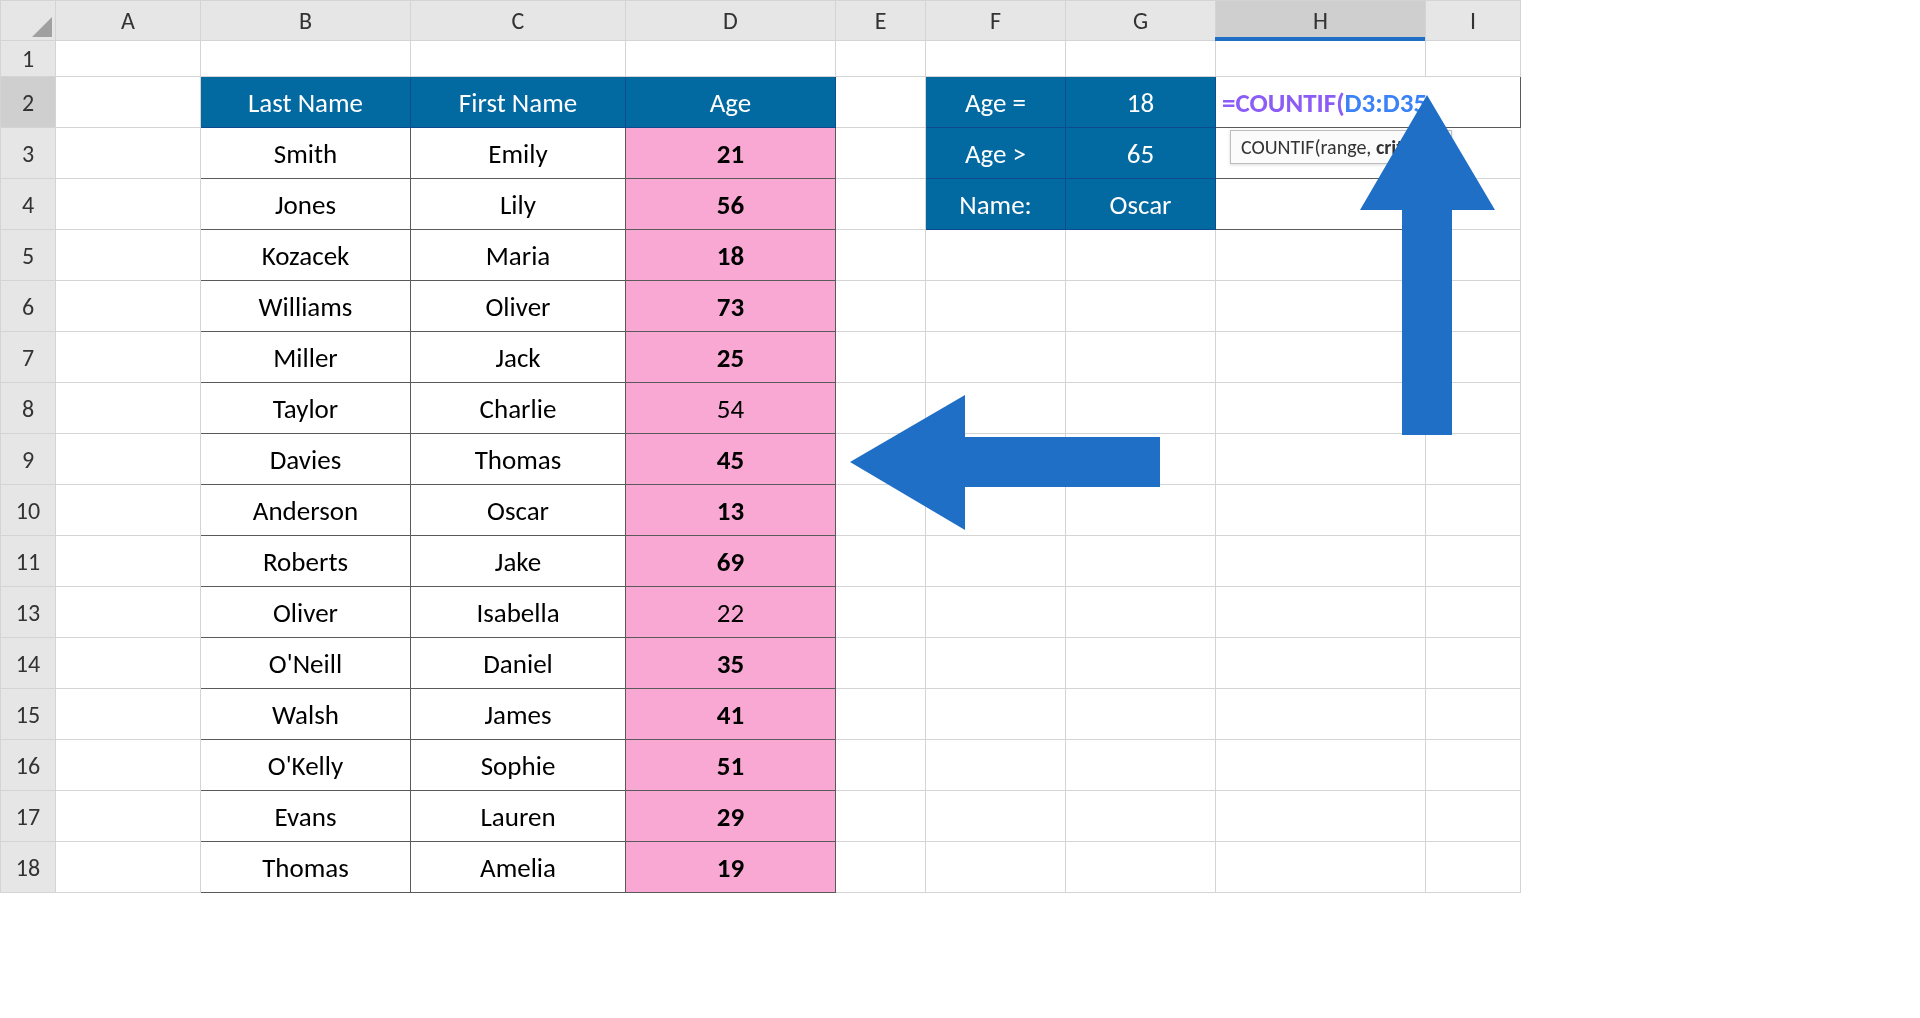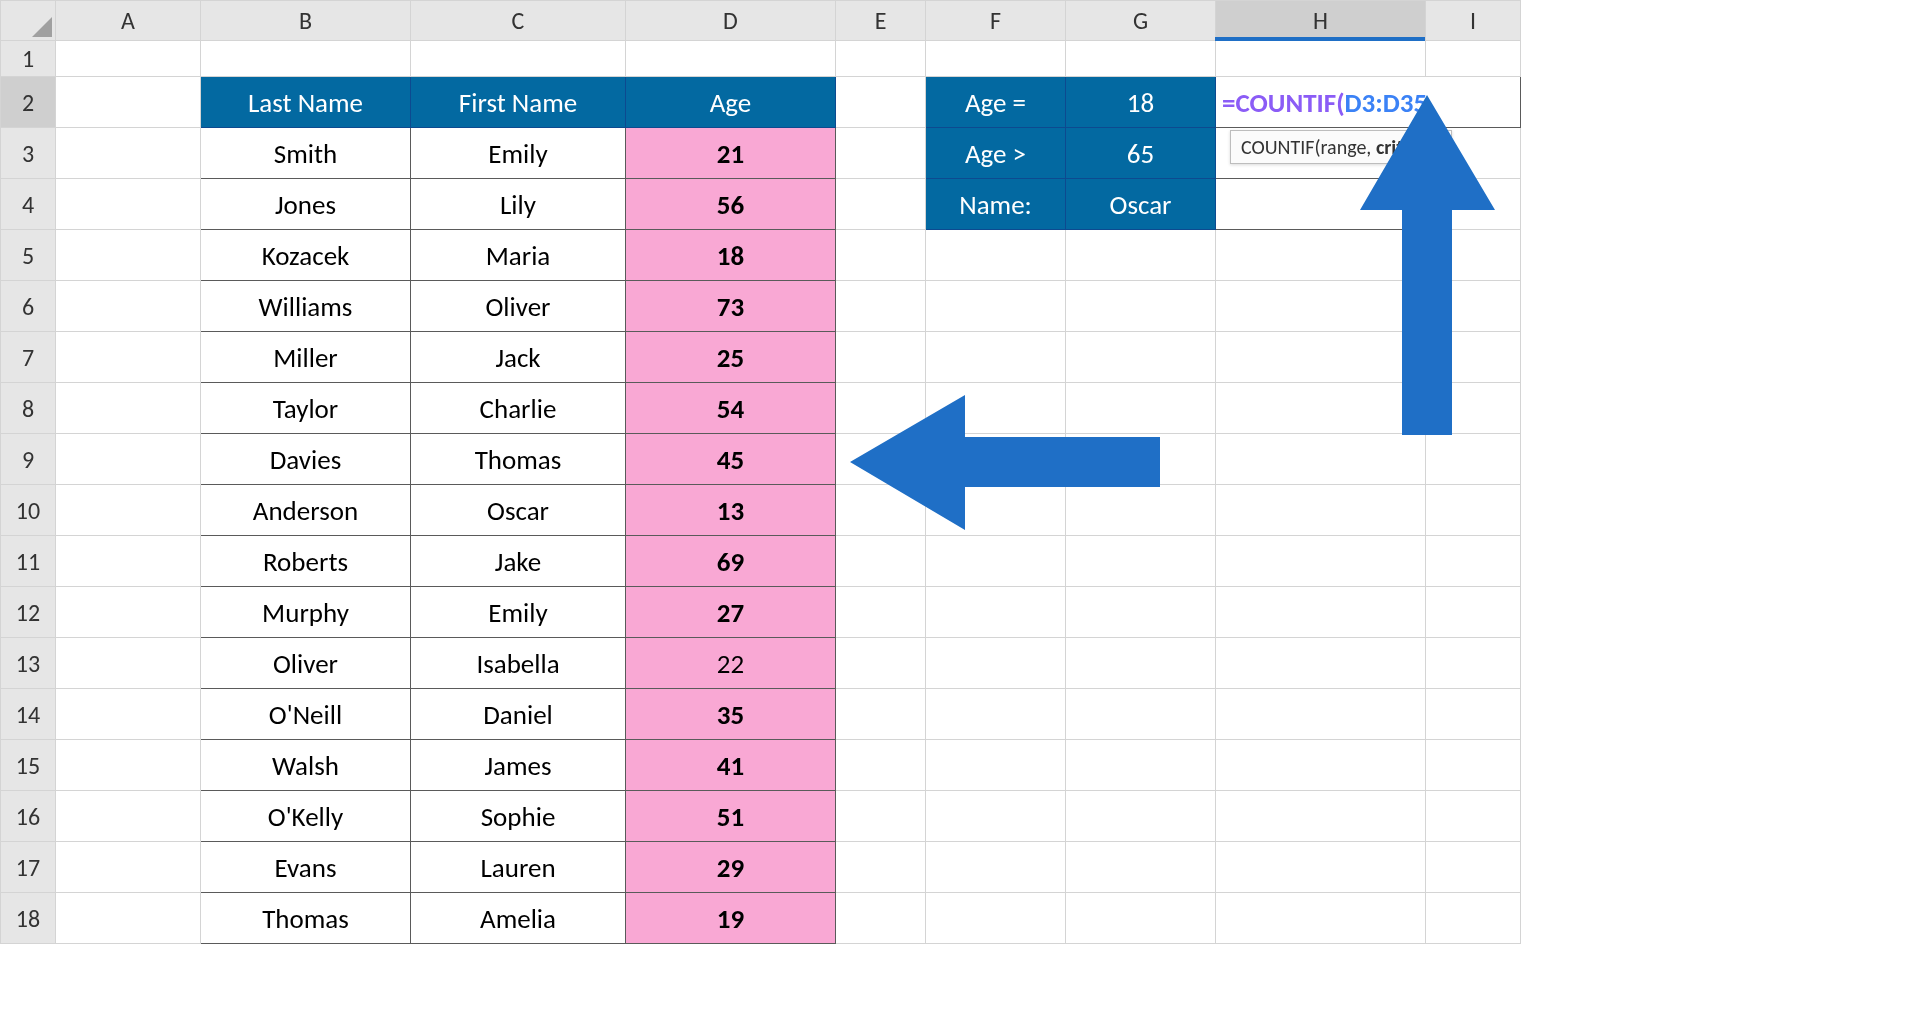--- a/index.html
+++ b/index.html
@@ -155,21 +155,21 @@
       <td class="cell c-G"></td>
       <td class="cell c-H"></td>
       <td class="cell c-I"></td>
     </tr>
 
     <tr>
       <th class="rowhead">8</th>
       <td class="cell c-A"></td>
       <td class="cell c-B databord">Taylor</td>
       <td class="cell c-C databord">Charlie</td>
-      <td class="cell c-D databord agecol" style="font-weight:bold">54</td>
+      <td class="cell c-D databord agecol" style="font-weight:normal">54</td>
       <td class="cell c-E"></td>
       <td class="cell c-F"></td>
       <td class="cell c-G"></td>
       <td class="cell c-H"></td>
       <td class="cell c-I"></td>
     </tr>
 
     <tr>
       <th class="rowhead">9</th>
       <td class="cell c-A"></td>
@@ -202,32 +202,20 @@
       <td class="cell c-B databord">Roberts</td>
       <td class="cell c-C databord">Jake</td>
       <td class="cell c-D databord agecol" style="font-weight:bold">69</td>
       <td class="cell c-E"></td>
       <td class="cell c-F"></td>
       <td class="cell c-G"></td>
       <td class="cell c-H"></td>
       <td class="cell c-I"></td>
     </tr>
 
-    <tr>
-      <th class="rowhead">12</th>
-      <td class="cell c-A"></td>
-      <td class="cell c-B databord">Murphy</td>
-      <td class="cell c-C databord">Emily</td>
-      <td class="cell c-D databord agecol" style="font-weight:bold">27</td>
-      <td class="cell c-E"></td>
-      <td class="cell c-F"></td>
-      <td class="cell c-G"></td>
-      <td class="cell c-H"></td>
-      <td class="cell c-I"></td>
-    </tr>
 
     <tr>
       <th class="rowhead">13</th>
       <td class="cell c-A"></td>
       <td class="cell c-B databord">Oliver</td>
       <td class="cell c-C databord">Isabella</td>
       <td class="cell c-D databord agecol" style="font-weight:normal">22</td>
       <td class="cell c-E"></td>
       <td class="cell c-F"></td>
       <td class="cell c-G"></td>

